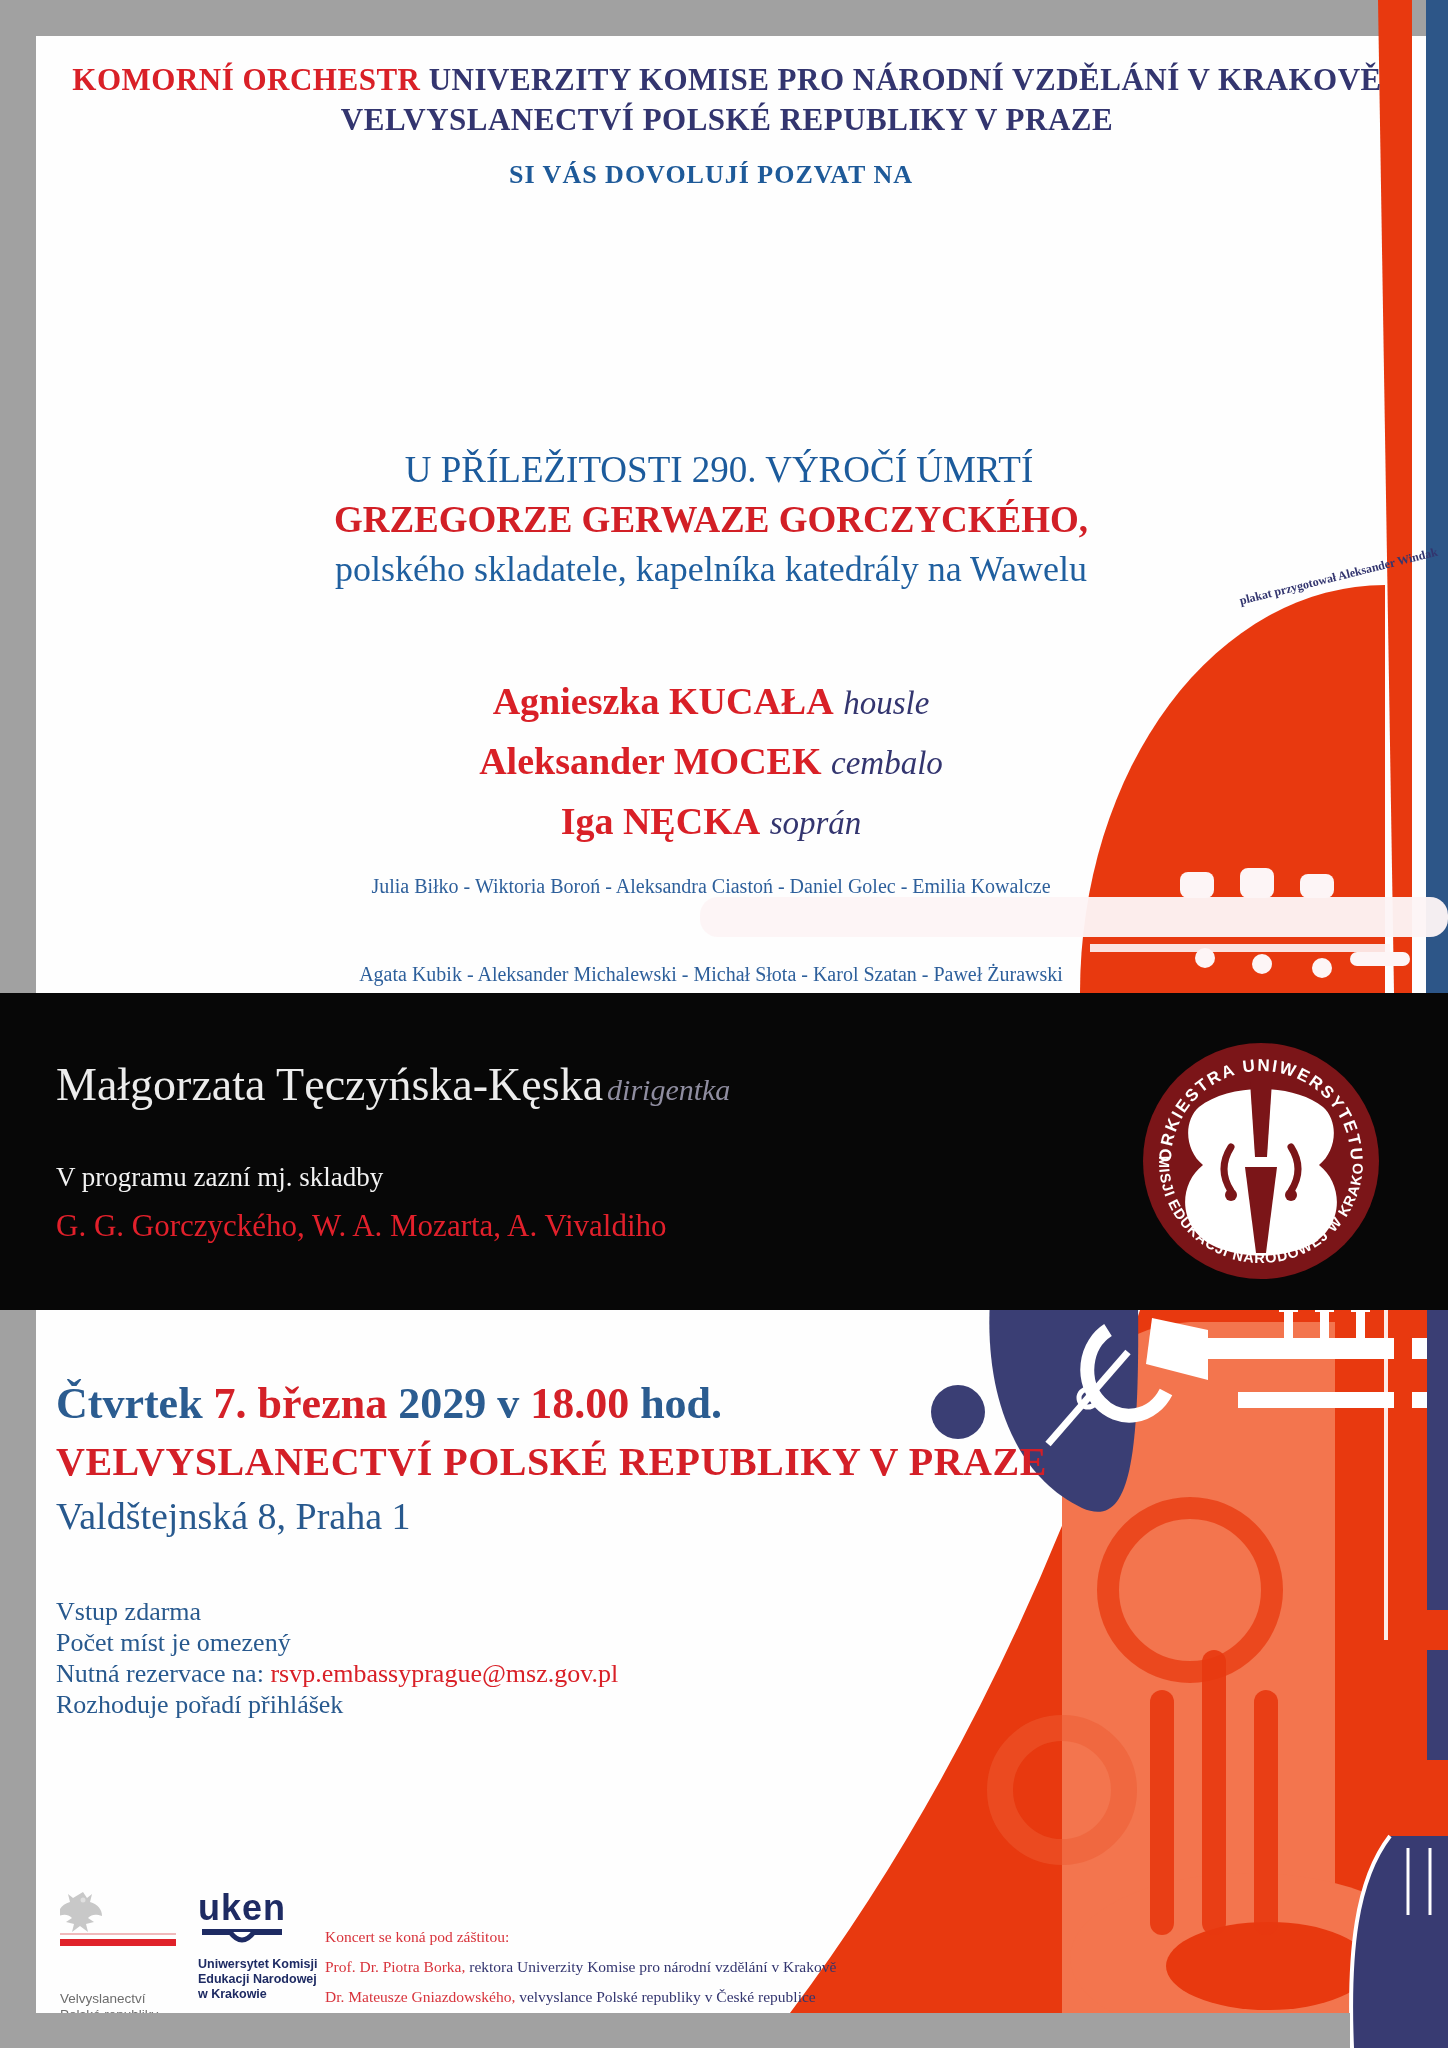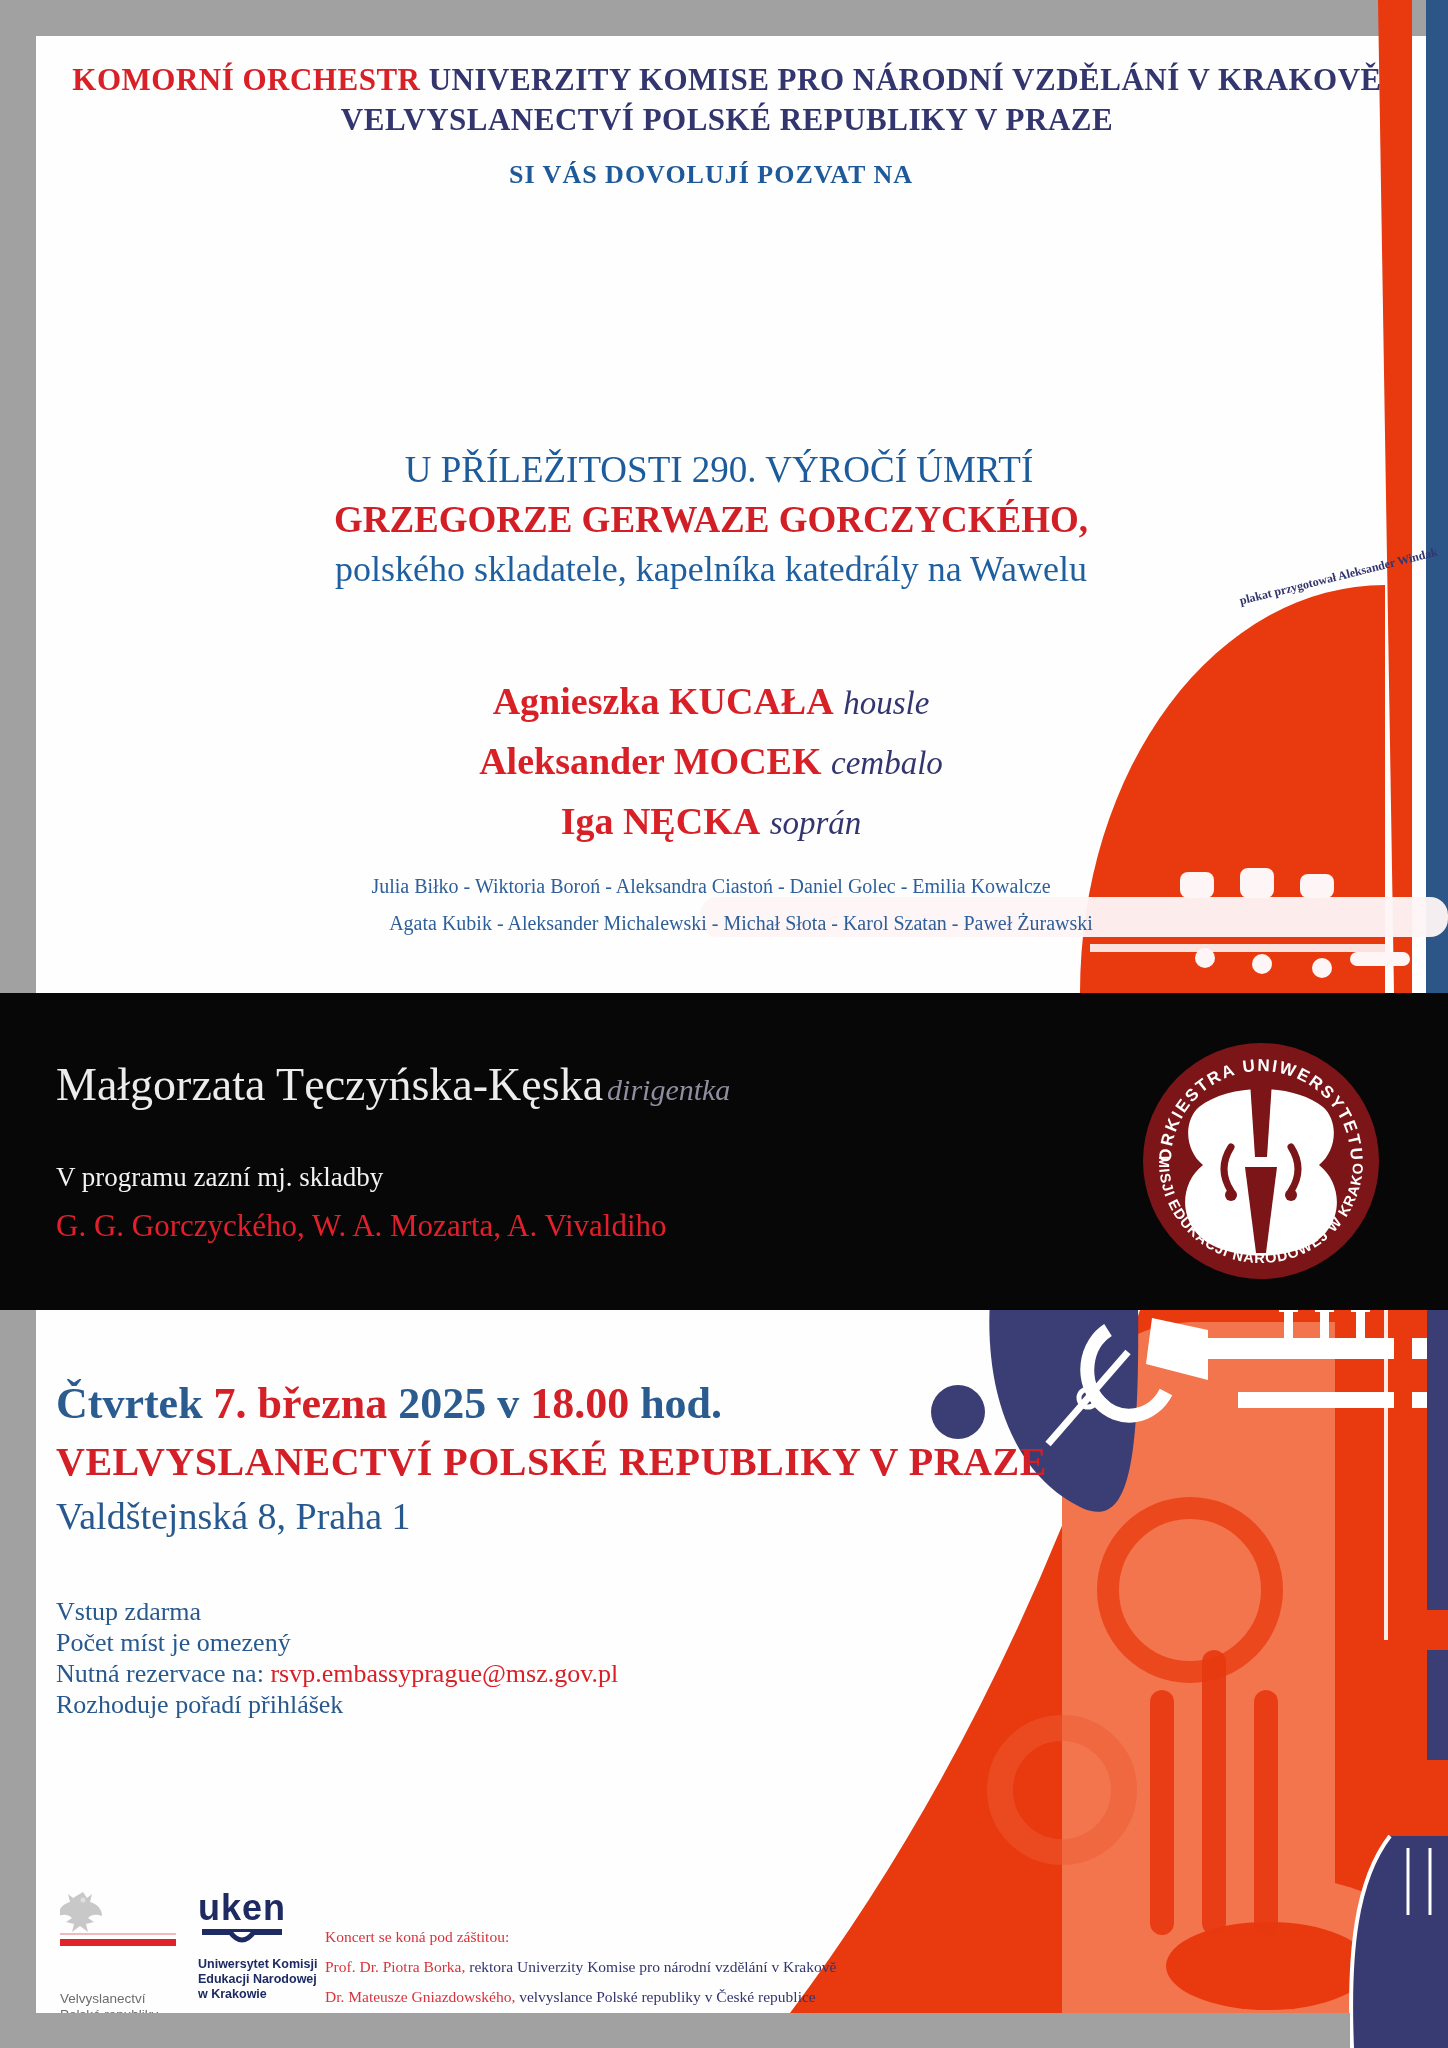--- a/index.html
+++ b/index.html
@@ -126,21 +126,21 @@
       <span class="nm">Aleksander MOCEK</span>
       <span class="rl">cembalo</span>
     </div>
       <div class="soloist">
       <span class="nm">Iga NĘCKA</span>
       <span class="rl">soprán</span>
     </div>
     </div>
 
   <div class="abs ctr ens" style="top:868px;">Julia Biłko - Wiktoria Boroń - Aleksandra Ciastoń - Daniel Golec - Emilia Kowalcze</div>
-  <div class="abs ctr ens" style="top:905px;padding-left:30px;">Agata Kubik - Aleksander Michalewski - Michał Słota - Karol Szatan - Paweł Żurawski</div>
+  <div class="abs ctr ens" style="top:956px;">Agata Kubik - Aleksander Michalewski - Michał Słota - Karol Szatan - Paweł Żurawski</div>
 
   <div class="blackband"></div>
   <div class="abs" style="left:56px;top:1058px;">
     <span class="cond-name">Małgorzata Tęczyńska-Kęska</span>
     <span class="cond-role">dirigentka</span>
   </div>
   <div class="abs prog-intro" style="left:56px;top:1162px;">V programu zazní mj. skladby</div>
   <div class="abs prog-comp" style="left:56px;top:1208px;">G. G. Gorczyckého, W. A. Mozarta, A. Vivaldiho</div>
 
   <svg class="abs" style="left:1139px;top:1039px;" width="244" height="244" viewBox="0 0 244 244">
@@ -157,21 +157,21 @@
       <path id="arcBottom" d="M20,122 A102,102 0 0 0 224,122"></path>
     </defs>
     <text fill="#ffffff" font-size="17" font-weight="bold" letter-spacing="2" font-family="Liberation Sans, sans-serif">
       <textPath href="#arcTop" startOffset="50%" text-anchor="middle">ORKIESTRA UNIWERSYTETU</textPath>
     </text>
     <text fill="#ffffff" font-size="14.5" font-weight="bold" letter-spacing="1" font-family="Liberation Sans, sans-serif">
       <textPath href="#arcBottom" startOffset="50%" text-anchor="middle">KOMISJI EDUKACJI NARODOWEJ W KRAKOWIE</textPath>
     </text>
   </svg>
 
-  <div class="abs dateline" style="left:56px;top:1378px;"><span style="color: rgb(43, 92, 144);">Čtvrtek </span><span style="color: rgb(212, 33, 40);">7. března </span><span style="color: rgb(43, 92, 144);">2025 </span><span style="color: rgb(43, 92, 144);">v </span><span style="color: rgb(212, 33, 40);">18.00 </span><span style="color: rgb(43, 92, 144);">hod.</span></div>
+  <div class="abs dateline" style="left:56px;top:1378px;"><span style="color: rgb(43, 92, 144);">Čtvrtek </span><span style="color: rgb(212, 33, 40);">7. března </span><span style="color: rgb(43, 92, 144);">2029 </span><span style="color: rgb(43, 92, 144);">v </span><span style="color: rgb(212, 33, 40);">18.00 </span><span style="color: rgb(43, 92, 144);">hod.</span></div>
   <div class="abs venue" style="left:56px;top:1438px;">VELVYSLANECTVÍ POLSKÉ REPUBLIKY V PRAZE</div>
   <div class="abs address" style="left:56px;top:1494px;">Valdštejnská 8, Praha 1</div>
 
   <div class="abs note" style="left:56px;top:1596px;">Vstup zdarma</div>
   <div class="abs note" style="left:56px;top:1627px;">Počet míst je omezený</div>
   <div class="abs note" style="left:56px;top:1658px;">
     <span>Nutná rezervace na: </span><span class="email">rsvp.embassyprague@msz.gov.pl</span>
   </div>
   <div class="abs note" style="left:56px;top:1689px;">Rozhoduje pořadí přihlášek</div>
 

